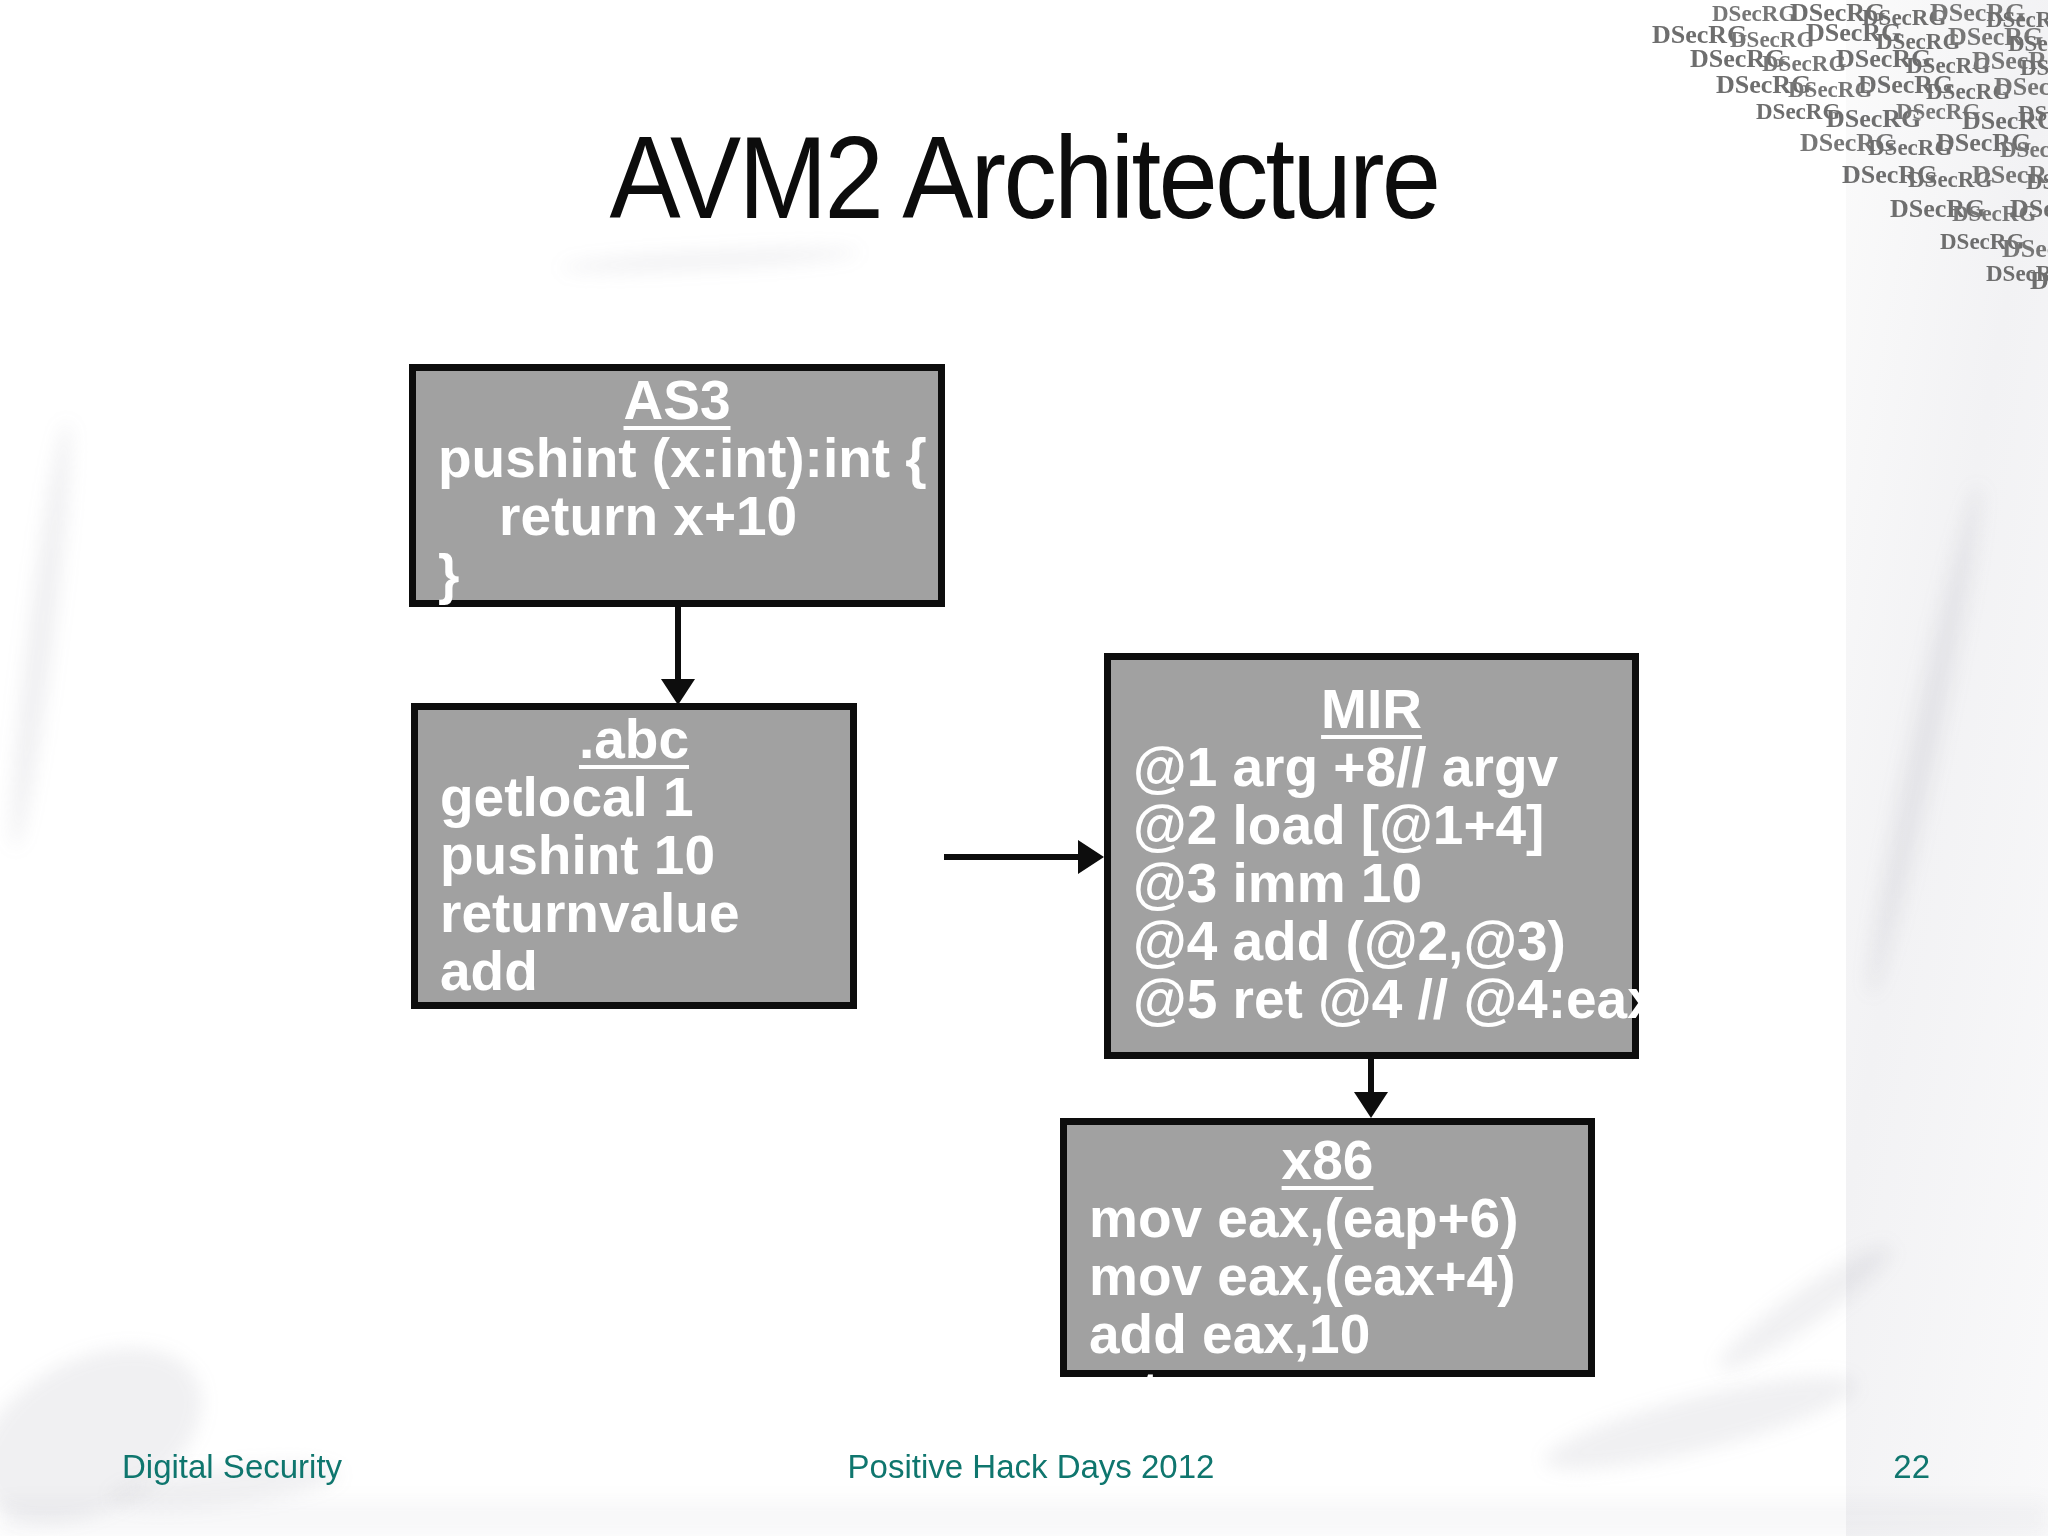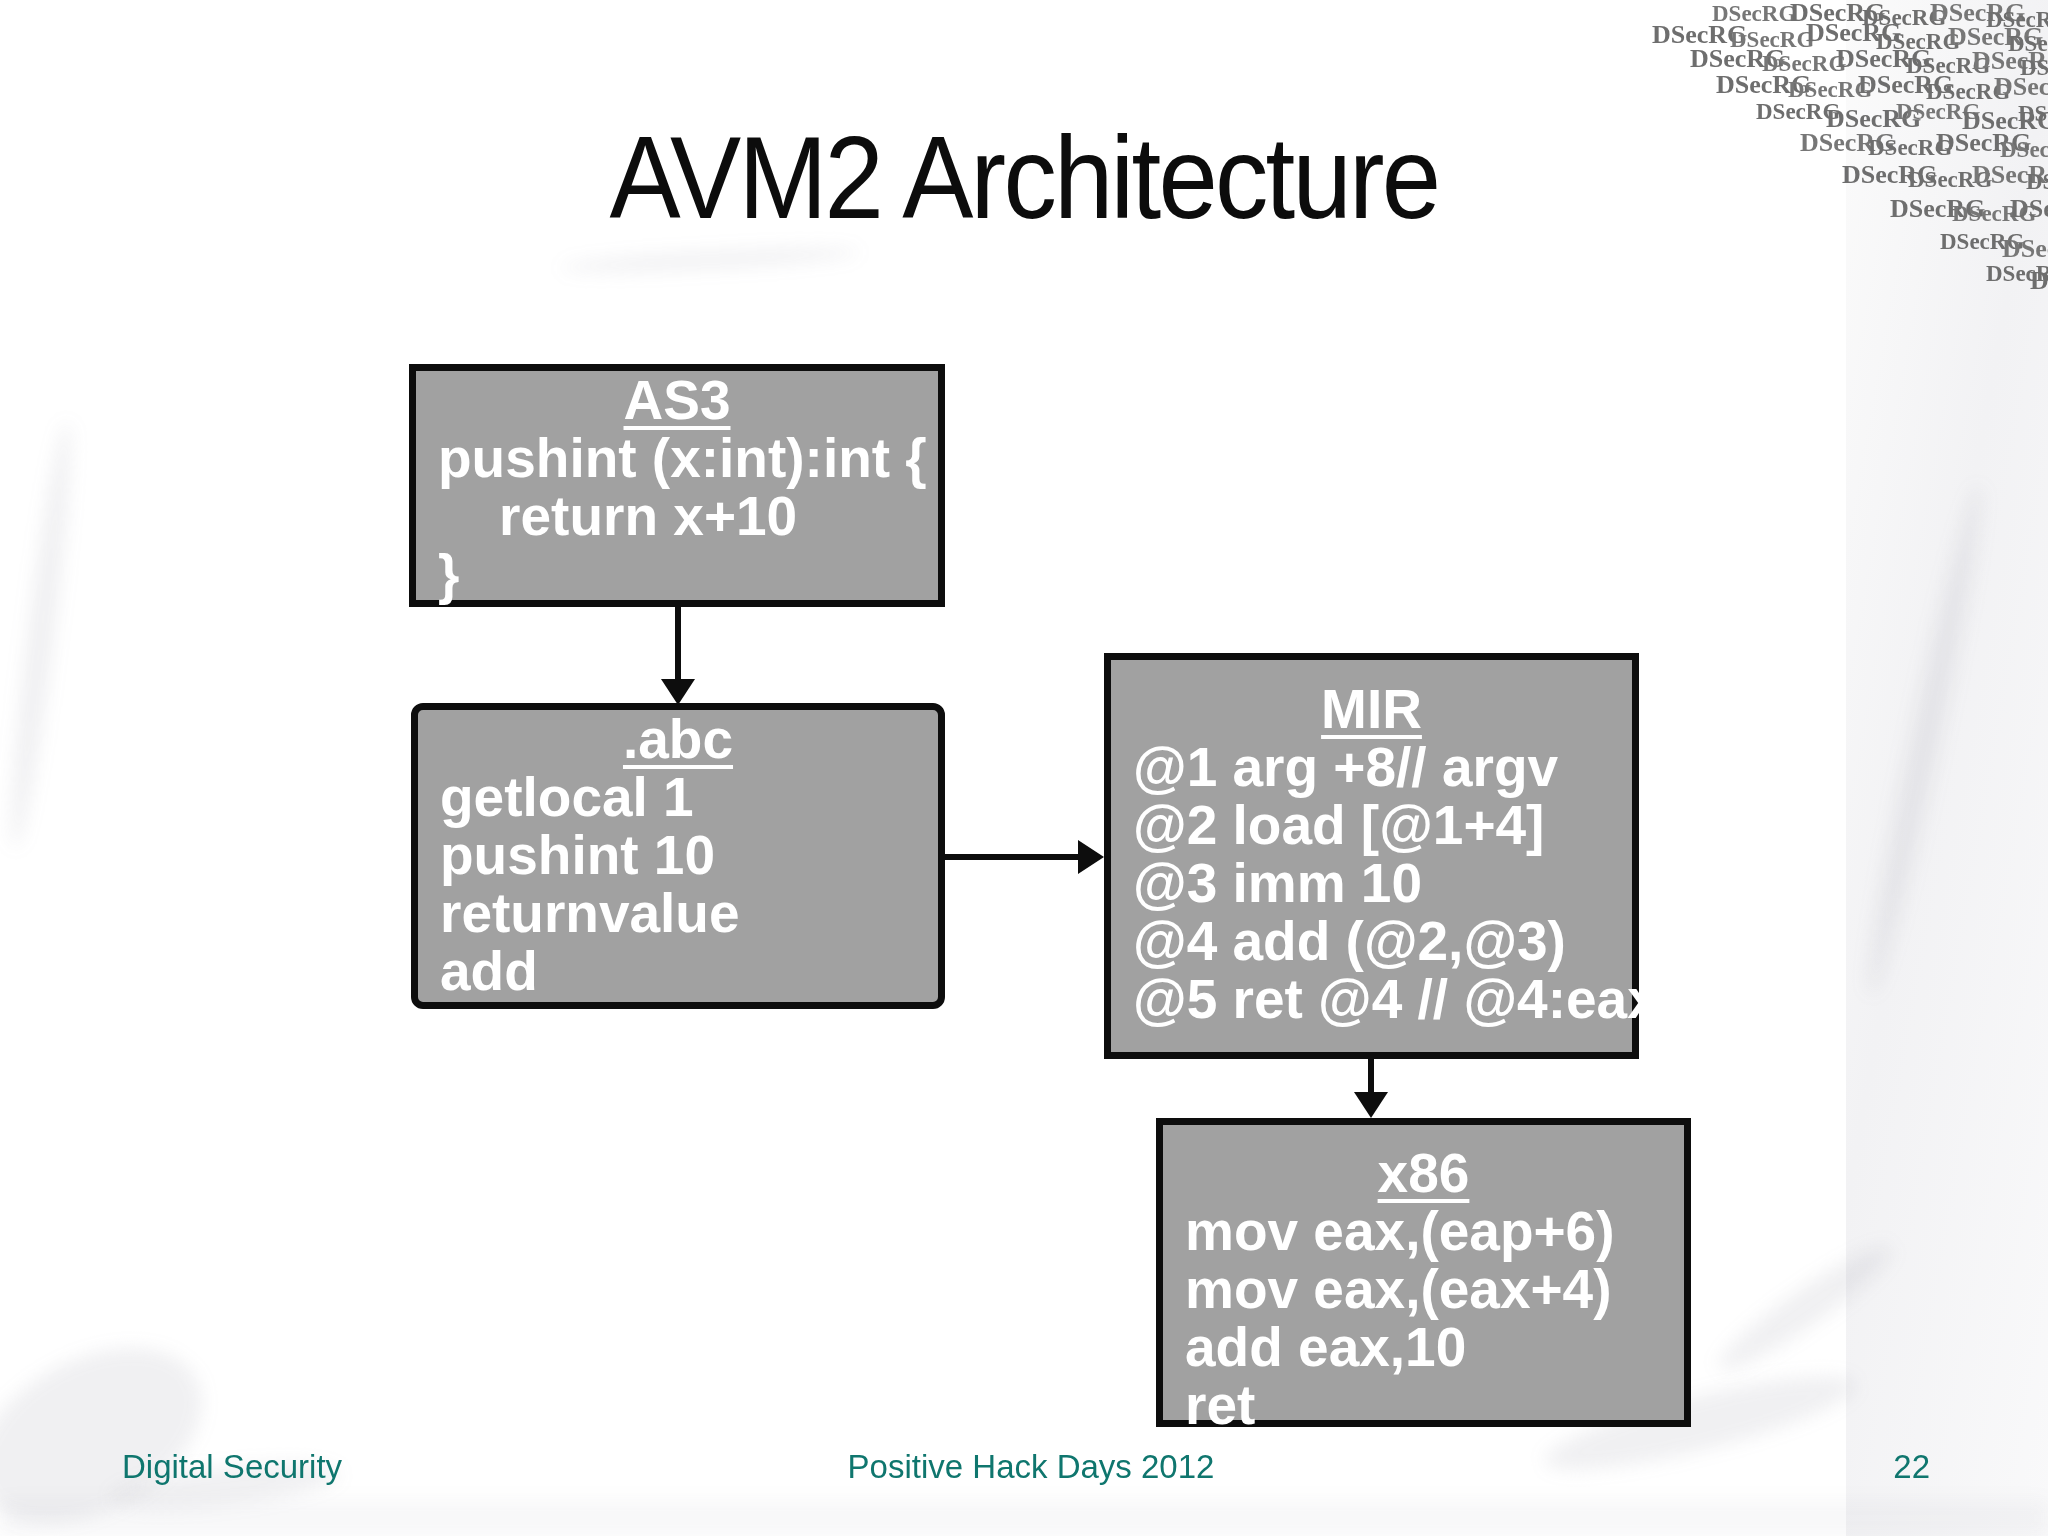--- a/index.html
+++ b/index.html
@@ -26,23 +26,23 @@
   
   .box{
     position:absolute;background:#a1a1a1;border:7px solid #0d0d0d;
     box-sizing:border-box;color:#ffffff;font-weight:bold;font-size:55px;
     line-height:58px;
   }
   .box .bt{text-align:center;text-decoration:underline;
     text-decoration-thickness:4px;text-underline-offset:7px;}
   .box .ln{padding-left:22px;white-space:pre;}
   #box-as3{left:409px;top:364px;width:536px;height:243px;}
-  #box-abc{left:411px;top:703px;width:534px;height:306px;border-radius:12px;}
+  #box-abc{left:411px;top:703px;width:446px;height:306px;}
   #box-mir{left:1104px;top:653px;width:535px;height:406px;padding-top:20px;}
-  #box-x86{left:1156px;top:1118px;width:535px;height:309px;padding-top:19px;}
+  #box-x86{left:1060px;top:1118px;width:535px;height:259px;padding-top:6px;}
   
   .aline{position:absolute;background:#0d0d0d;}
   .ahead{position:absolute;width:0;height:0;}
   .ahead.down{border-left:17px solid transparent;border-right:17px solid transparent;
     border-top:26px solid #0d0d0d;}
   .ahead.right{border-top:17px solid transparent;border-bottom:17px solid transparent;
     border-left:26px solid #0d0d0d;}
   #arr1-line{left:675px;top:605px;width:6px;height:76px;}
   #arr1-head{left:661px;top:679px;}
   #arr2-line{left:944px;top:854px;width:136px;height:6px;}

